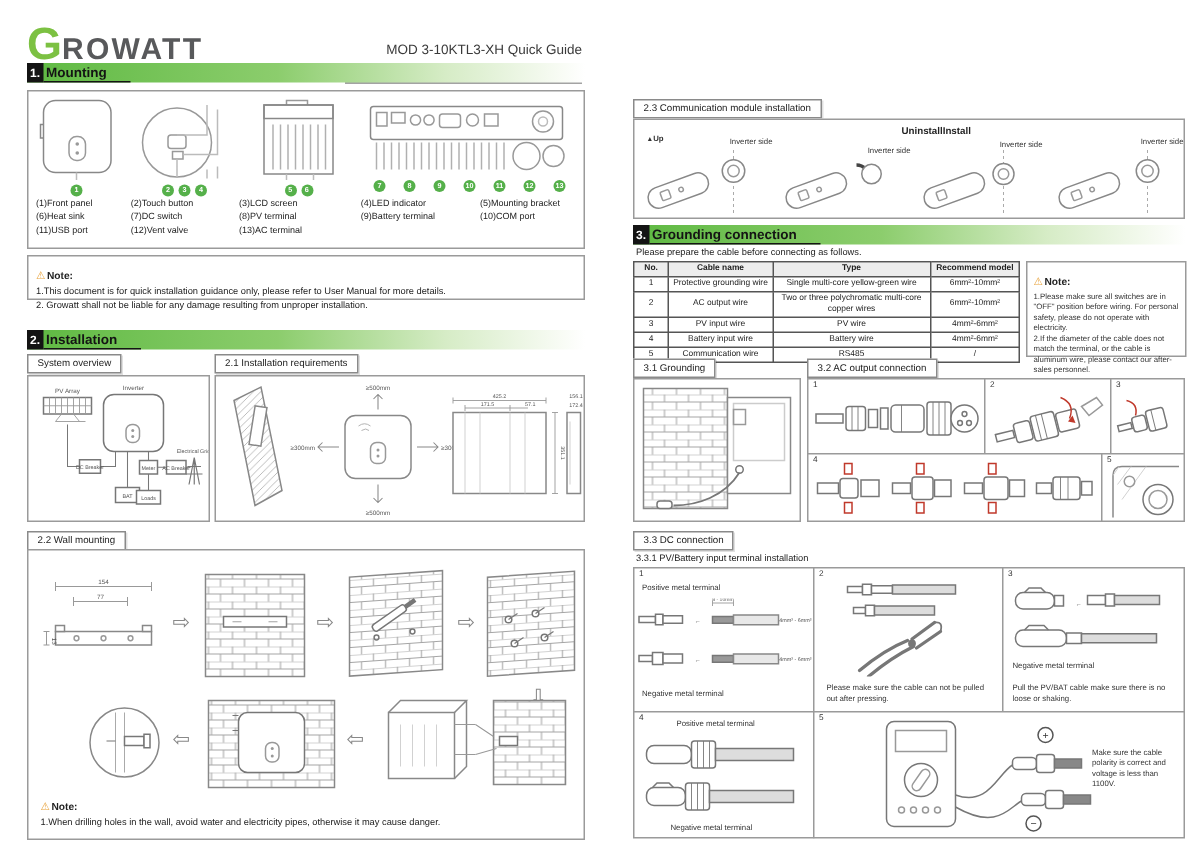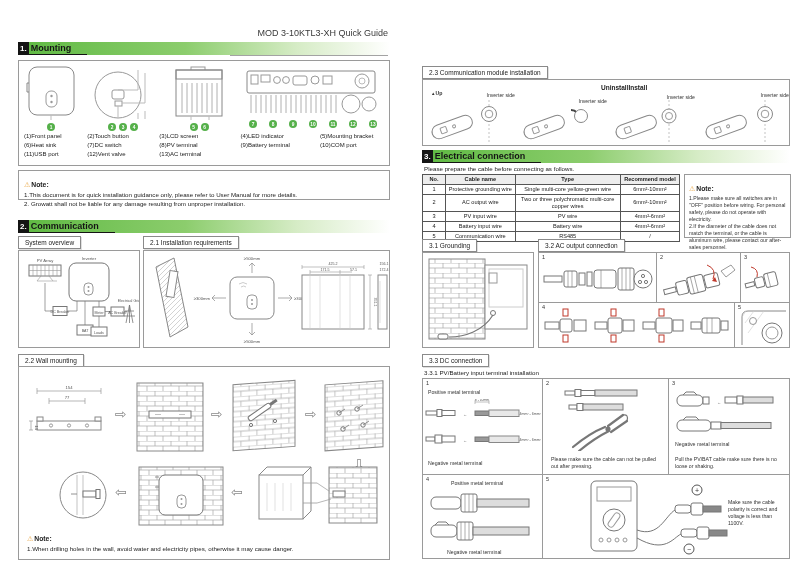--- a/index.html
+++ b/index.html
@@ -43,20 +43,23 @@
     <pattern id="brick" width="16" height="10" patternUnits="userSpaceOnUse">
       <rect width="16" height="10" fill="#fff"></rect>
       <path d="M0 0 H16 M0 5 H16 M4 0 V5 M12 5 V10" stroke="#a5a5a5" stroke-width="0.7" fill="none"></path>
     </pattern>
     <pattern id="hatch" width="5" height="5" patternUnits="userSpaceOnUse">
       <path d="M0 5 L5 0" stroke="#b5b5b5" stroke-width="0.6"></path>
     </pattern>
   </defs>
 </svg>
 
+<div class="abs" style="left:18px;top:16px">
+  <span class="logo-g">G</span><span class="logo-rest">ROWATT</span>
+</div>
 <div class="abs doc-title" style="left:230px;top:28px;width:158px;text-align:right">MOD 3-10KTL3-XH Quick Guide</div>
 
 <div class="abs bar" style="left:18px;top:42px;width:372px">
   <span class="bar-num">1.</span>
   <span class="bar-title">Mounting</span>
 </div>
 
 <div class="panel" style="left:18px;top:60px;width:372px;height:106px">
   <div class="figure" style="left:6px;top:4px">
     <svg width="52" height="56" viewBox="0 0 52 56">
@@ -143,21 +146,21 @@
 </div>
 
 <div class="panel" style="left:18px;top:170px;width:372px;height:30px;padding:2px 5px">
   <div><span class="warn">⚠</span><span class="note-title">Note:</span></div>
   <div class="note-line">1.This document is for quick installation guidance only, please refer to User Manual for more details.</div>
   <div class="note-line">2. Growatt shall not be liable for any damage resulting from unproper installation.</div>
 </div>
 
 <div class="abs bar" style="left:18px;top:220px;width:372px">
   <span class="bar-num">2.</span>
-  <span class="bar-title">Communication</span>
+  <span class="bar-title">Installation</span>
 </div>
 
 <span class="abs tag" style="left:18px;top:236px">System overview</span>
 <div class="panel" style="left:18px;top:250px;width:122px;height:98px">
   <svg width="120" height="96" viewBox="0 0 120 96">
     <text x="26" y="11" class="anno" text-anchor="middle">PV Array</text>
     <rect x="10" y="14" width="32" height="11" fill="#fff" stroke="#777"></rect>
     <path d="M14 14 V25 M18 14 V25 M22 14 V25 M26 14 V25 M30 14 V25 M34 14 V25 M38 14 V25 M10 19.5 H42" stroke="#999" stroke-width="0.6"></path>
     <path d="M22 25 l-4 5 M30 25 l4 5 M18 30 h20" stroke="#999" stroke-width="0.6"></path>
     <text x="70" y="9" class="anno" text-anchor="middle">Inverter</text>
@@ -357,21 +360,21 @@
         <circle cx="27" cy="26" r="1.5" fill="none" stroke="#999"></circle>
       </g>
       <circle cx="64" cy="14" r="7.5" fill="#fff" stroke="#888"></circle>
       <circle cx="64" cy="14" r="3.8" fill="none" stroke="#999"></circle>
     </svg>
   </div>
 </div>
 
 <div class="abs bar" style="left:422px;top:150px;width:368px">
   <span class="bar-num">3.</span>
-  <span class="bar-title">Electrical connection</span>
+  <span class="bar-title">Grounding connection</span>
 </div>
 <div class="abs" style="left:424px;top:165px;font-size:6.2px;color:#222">Please prepare the cable before connecting as follows.</div>
 
 <div class="abs" style="left:422px;top:174px;width:258px">
   <table class="cables">
     <colgroup>
           <col style="width:9%">
           <col style="width:27%">
           <col style="width:41%">
           <col style="width:23%">

